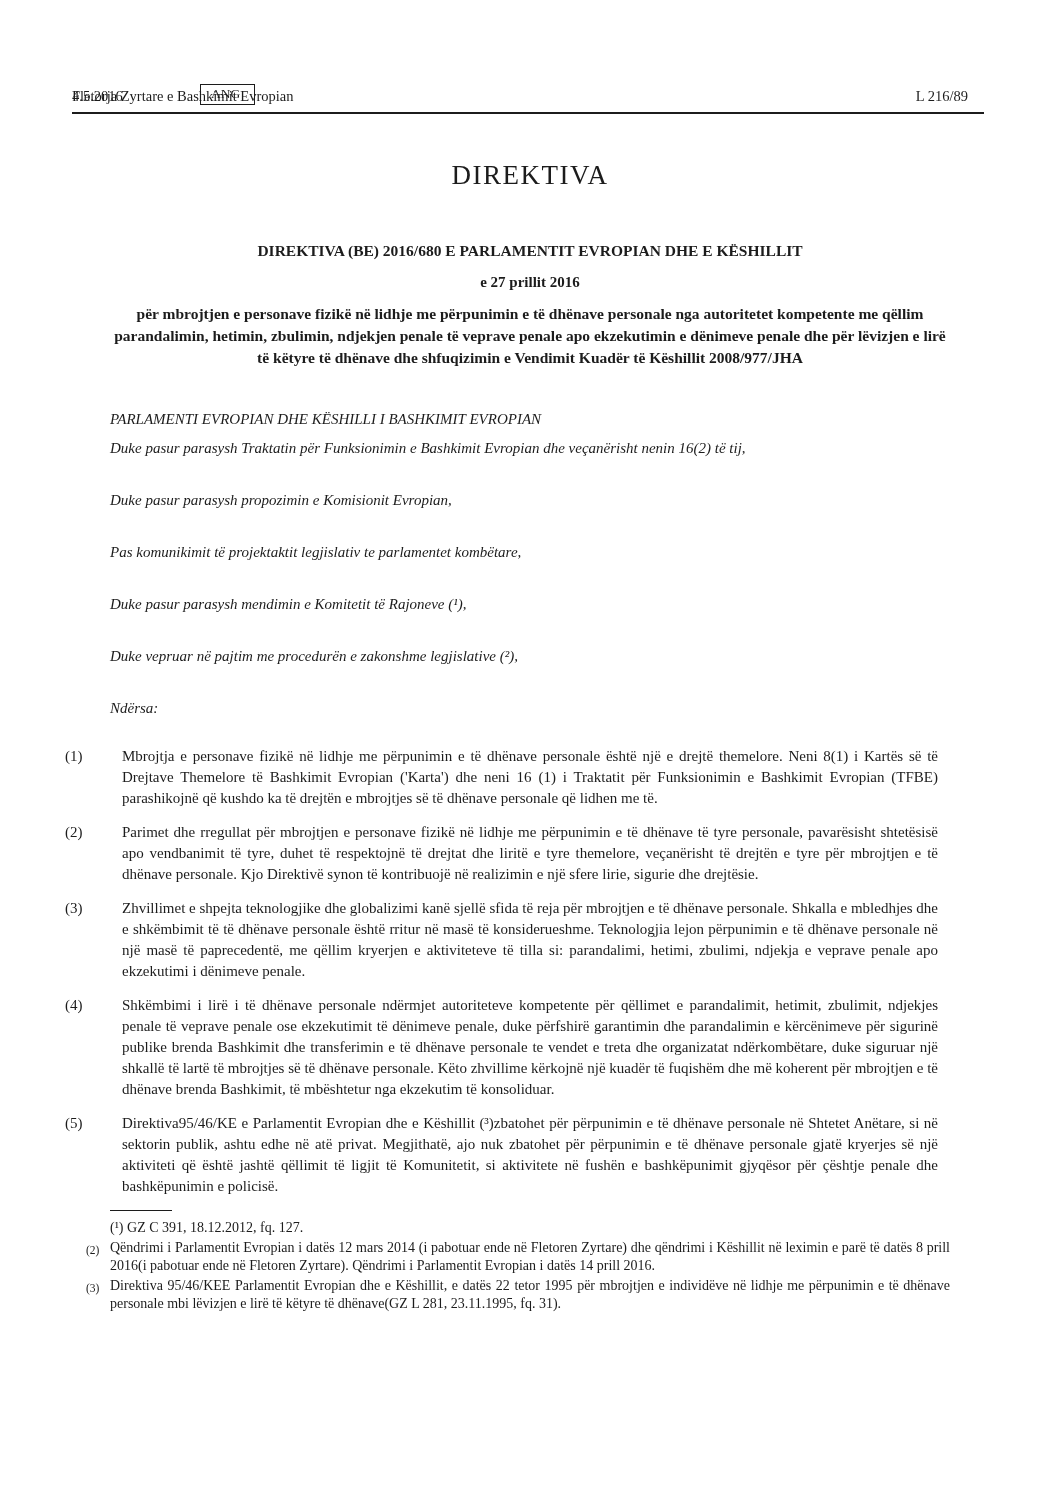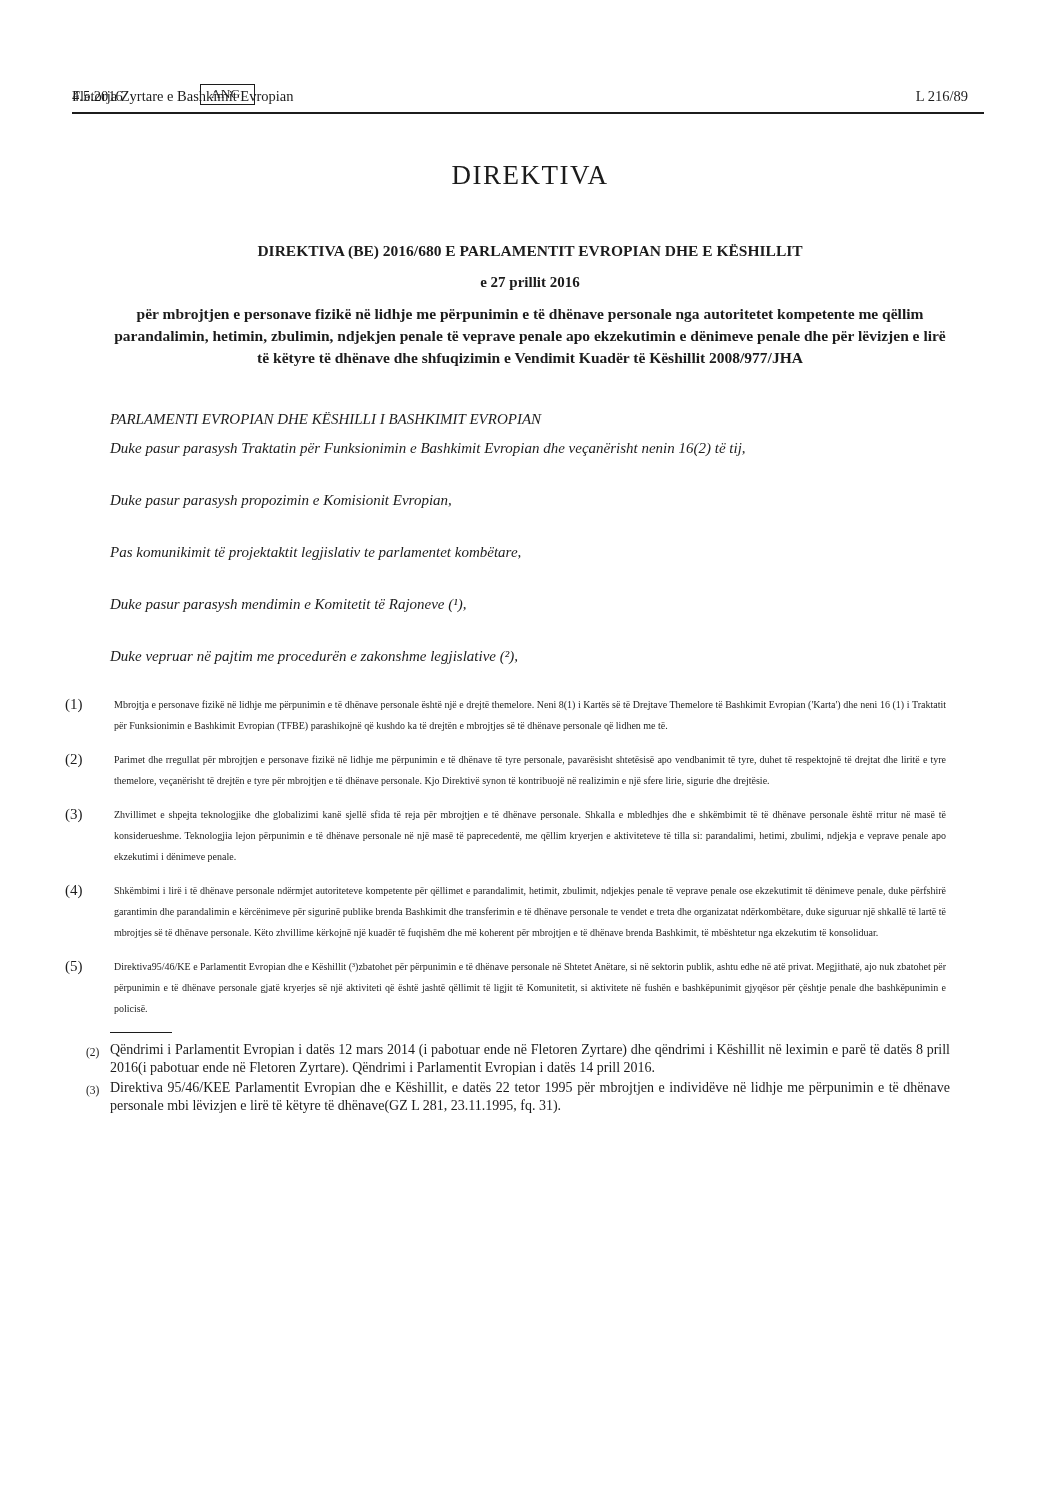--- a/index.html
+++ b/index.html
@@ -103,22 +103,22 @@
     margin: 0 0 13px 0;
   }
   .recital-num {
     position: absolute;
     left: -45px;
     top: 0;
     font-size: 15px;
     line-height: 21px;
   }
   .recital-text {
-    margin: 4px;
-    font-size: 10px;
+    margin: 12px;
+    font-size: 15px;
     line-height: 21px;
     text-align: justify;
   }
 
   
   .fn-sep {
     width: 62px;
     border: none;
     border-top: 1.5px solid #1c1c1c;
     margin: 8px 0 8px 0;
@@ -159,20 +159,21 @@
     <div class="act-date">e 27 prillit 2016</div>
     <div class="act-subject">për mbrojtjen e personave fizikë në lidhje me përpunimin e të dhënave personale nga autoritetet kompetente me qëllim parandalimin, hetimin, zbulimin, ndjekjen penale të veprave penale apo ekzekutimin e dënimeve penale dhe për lëvizjen e lirë të këtyre të dhënave dhe shfuqizimin e Vendimit Kuadër të Këshillit 2008/977/JHA</div>
 
     <div class="preamble">
       <p class="pre-first">PARLAMENTI EVROPIAN DHE KËSHILLI I BASHKIMIT EVROPIAN</p>
       <p class="pre-second">Duke pasur parasysh Traktatin për Funksionimin e Bashkimit Evropian dhe veçanërisht nenin 16(2) të tij,</p>
       <p>Duke pasur parasysh propozimin e Komisionit Evropian,</p>
       <p>Pas komunikimit të projektaktit legjislativ te parlamentet kombëtare,</p>
       <p>Duke pasur parasysh mendimin e Komitetit të Rajoneve (¹),</p>
       <p>Duke vepruar në pajtim me procedurën e zakonshme legjislative (²),</p>
+      <p>Ndërsa:</p>
     </div>
 
     <div class="recitals">
       <div class="recital">
         <span class="recital-num">(1)</span>
         <p class="recital-text">Mbrojtja e personave fizikë në lidhje me përpunimin e të dhënave personale është një e drejtë themelore. Neni 8(1) i Kartës së të Drejtave Themelore të Bashkimit Evropian ('Karta') dhe neni 16 (1) i Traktatit për Funksionimin e Bashkimit Evropian (TFBE) parashikojnë që kushdo ka të drejtën e mbrojtjes së të dhënave personale që lidhen me të.</p>
       </div>
       <div class="recital">
         <span class="recital-num">(2)</span>
         <p class="recital-text">Parimet dhe rregullat për mbrojtjen e personave fizikë në lidhje me përpunimin e të dhënave të tyre personale, pavarësisht shtetësisë apo vendbanimit të tyre, duhet të respektojnë të drejtat dhe liritë e tyre themelore, veçanërisht të drejtën e tyre për mbrojtjen e të dhënave personale. Kjo Direktivë synon të kontribuojë në realizimin e një sfere lirie, sigurie dhe drejtësie.</p>
@@ -186,20 +187,24 @@
         <p class="recital-text">Shkëmbimi i lirë i të dhënave personale ndërmjet autoriteteve kompetente për qëllimet e parandalimit, hetimit, zbulimit, ndjekjes penale të veprave penale ose ekzekutimit të dënimeve penale, duke përfshirë garantimin dhe parandalimin e kërcënimeve për sigurinë publike brenda Bashkimit dhe transferimin e të dhënave personale te vendet e treta dhe organizatat ndërkombëtare, duke siguruar një shkallë të lartë të mbrojtjes së të dhënave personale. Këto zhvillime kërkojnë një kuadër të fuqishëm dhe më koherent për mbrojtjen e të dhënave brenda Bashkimit, të mbështetur nga ekzekutim të konsoliduar.</p>
       </div>
       <div class="recital">
         <span class="recital-num">(5)</span>
         <p class="recital-text">Direktiva95/46/KE e Parlamentit Evropian dhe e Këshillit (³)zbatohet për përpunimin e të dhënave personale në Shtetet Anëtare, si në sektorin publik, ashtu edhe në atë privat. Megjithatë, ajo nuk zbatohet për përpunimin e të dhënave personale gjatë kryerjes së një aktiviteti që është jashtë qëllimit të ligjit të Komunitetit, si aktivitete në fushën e bashkëpunimit gjyqësor për çështje penale dhe bashkëpunimin e policisë.</p>
       </div>
     </div>
 
     <div class="footnotes">
       <hr class="fn-sep">
+      <div class="footnote">
+        <span class="fn-marker">(¹)</span>
+        <span class="fn-text">GZ C 391, 18.12.2012, fq. 127.</span>
+      </div>
       <div class="footnote hang">
         <span class="fn-marker">(2)</span>
         <span class="fn-text">Qëndrimi i Parlamentit Evropian i datës 12 mars 2014 (i pabotuar ende në Fletoren Zyrtare) dhe qëndrimi i Këshillit në leximin e parë të datës 8 prill 2016(i pabotuar ende në Fletoren Zyrtare). Qëndrimi i Parlamentit Evropian i datës 14 prill 2016.</span>
       </div>
       <div class="footnote hang">
         <span class="fn-marker">(3)</span>
         <span class="fn-text">Direktiva 95/46/KEE Parlamentit Evropian dhe e Këshillit, e datës 22 tetor 1995 për mbrojtjen e individëve në lidhje me përpunimin e të dhënave personale mbi lëvizjen e lirë të këtyre të dhënave(GZ L 281, 23.11.1995, fq. 31).</span>
       </div>
     </div>
 

